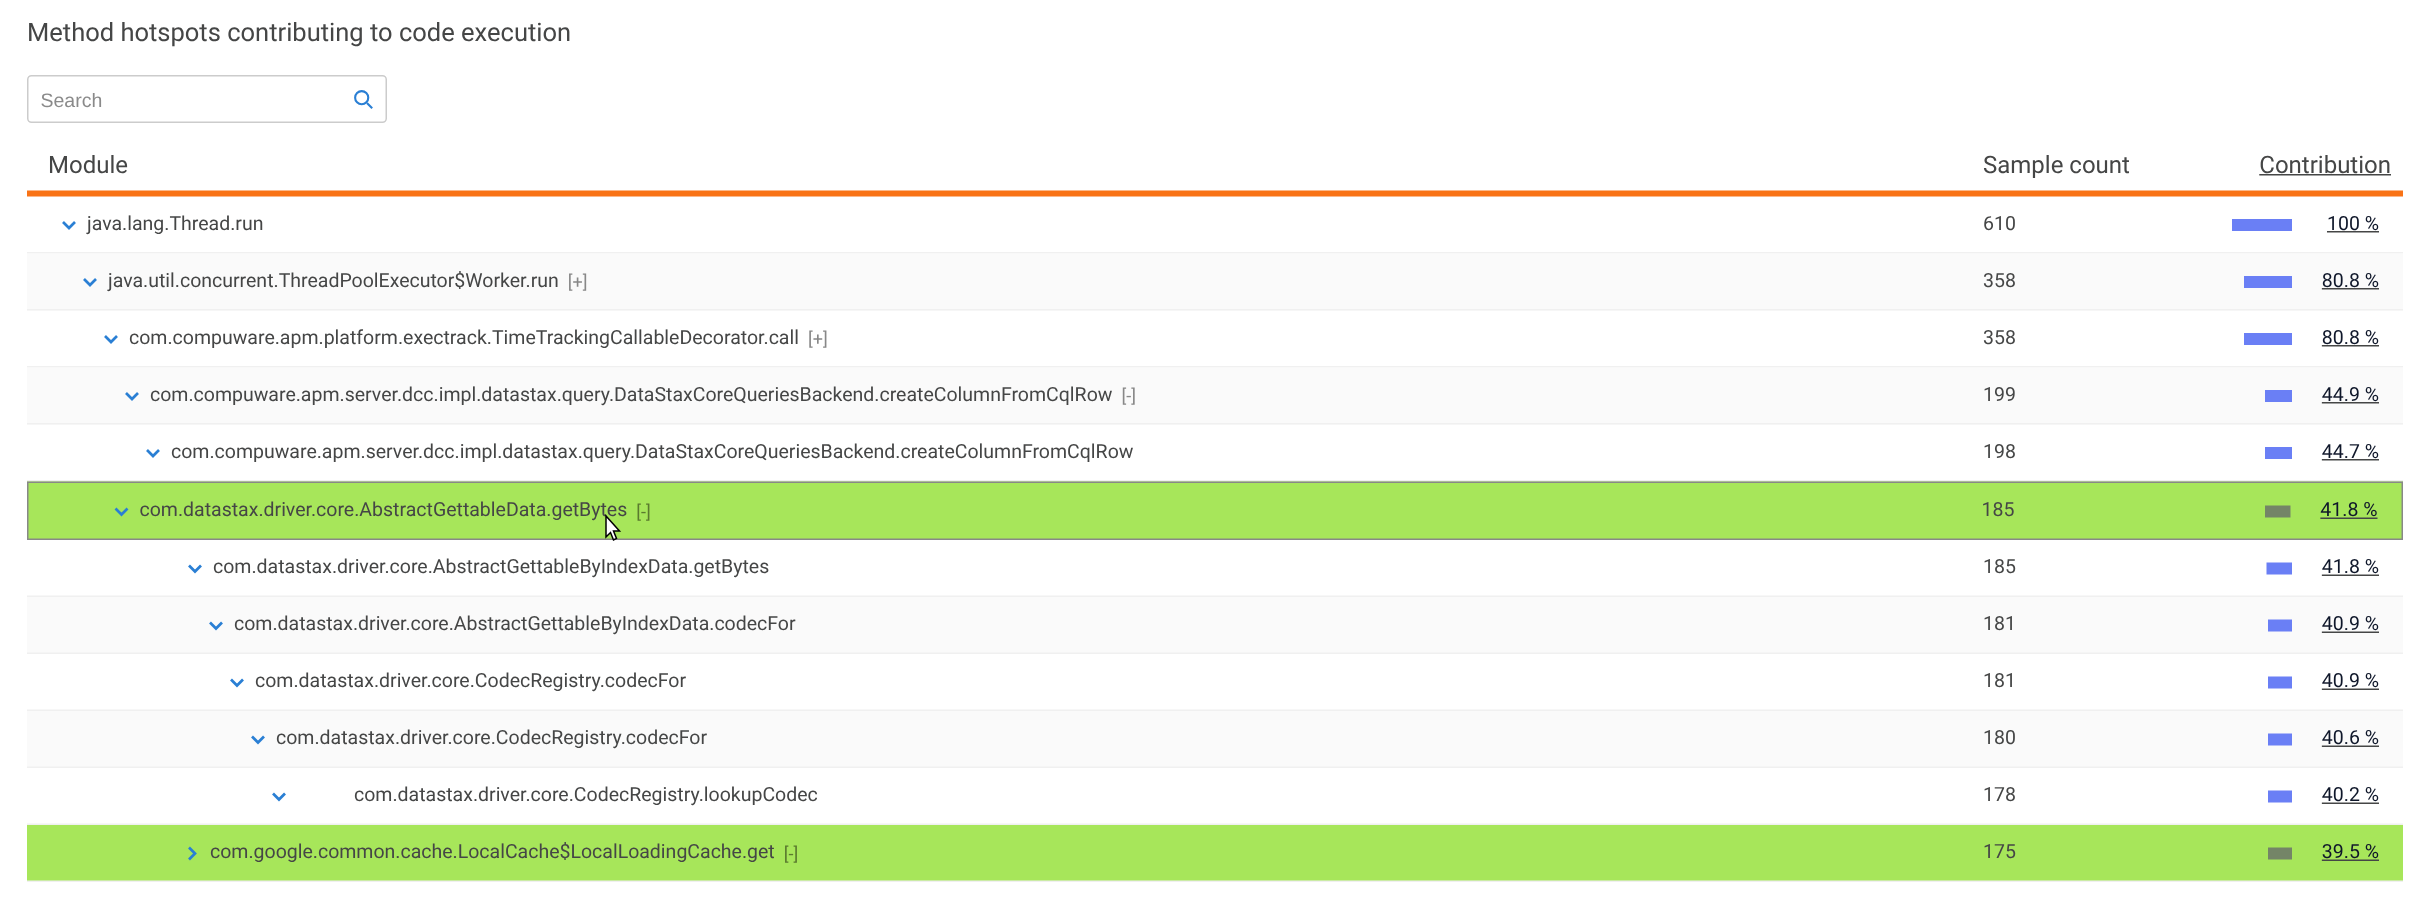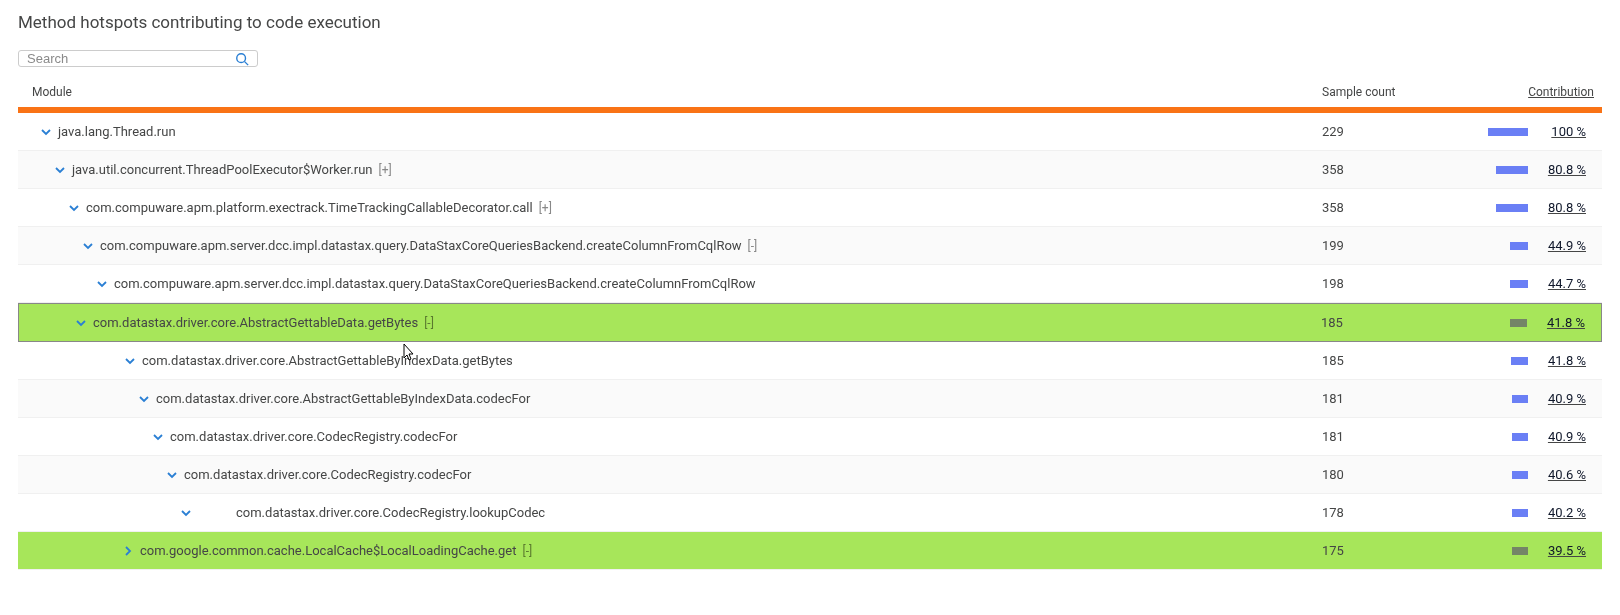--- a/index.html
+++ b/index.html
@@ -14,21 +14,21 @@
   .title {
     font-size: 17px;
     font-weight: 400;
     color: #454646;
     margin-bottom: 18px;
   }
   .search-wrap {
     display: flex;
     align-items: center;
     width: 240px;
-    height: 17px;
+    height: 32px;
     border: 1px solid #ccc;
     border-radius: 3px;
     padding: 0 8px;
     margin-bottom: 18px;
   }
   .search-input {
     flex: 1;
     border: none;
     outline: none;
     font-size: 13px;
@@ -37,23 +37,23 @@
   .search-input::placeholder { color: #8a8a8a; }
   .search-icon {
     width: 14px; height: 14px;
     display: inline-block;
   }
 
   .table-header {
     display: flex;
     align-items: center;
     padding: 0 0 8px 0;
-    border-bottom: 6px solid #f97316;
-    color: #454646;
-    font-size: 12px;
+    border-bottom: 4px solid #f97316;
+    color: #454646;
+    font-size: 16px;
   }
   .col-module { flex: 1; padding-left: 14px; }
   .col-count { width: 140px; text-align: left; padding-right: 12px; }
   .col-contrib { width: 140px; text-align: right; padding-right: 8px; display:flex; justify-content:flex-end; align-items:center; gap:10px;text-decoration:underline;}
 
   .rows { }
   .row {
     display: flex;
     align-items: center;
     min-height: 38px;
@@ -132,21 +132,21 @@
   <div class="rows" id="rows">
       <div class="row">
         <div class="col-module" style="padding-left: 22px;">
           <span class="chevron">
             <svg viewBox="0 0 12 12" width="12" height="12">
               <path d="M2 4 L6 8 L10 4" fill="none" stroke="#2a7fd4" stroke-width="1.8"></path>
             </svg>
           </span>
           <span class="label">java.lang.Thread.run</span>
         </div>
-        <div class="col-count">229</div>
+        <div class="col-count">610</div>
         <div class="col-contrib">
           <div class="bar-cell">
             <div class="bar" style="width: 40px;"></div>
           </div>
           <div class="pct">100 %</div>
         </div>
       </div>
       <div class="row alt">
         <div class="col-module" style="padding-left: 36px;">
           <span class="chevron">

